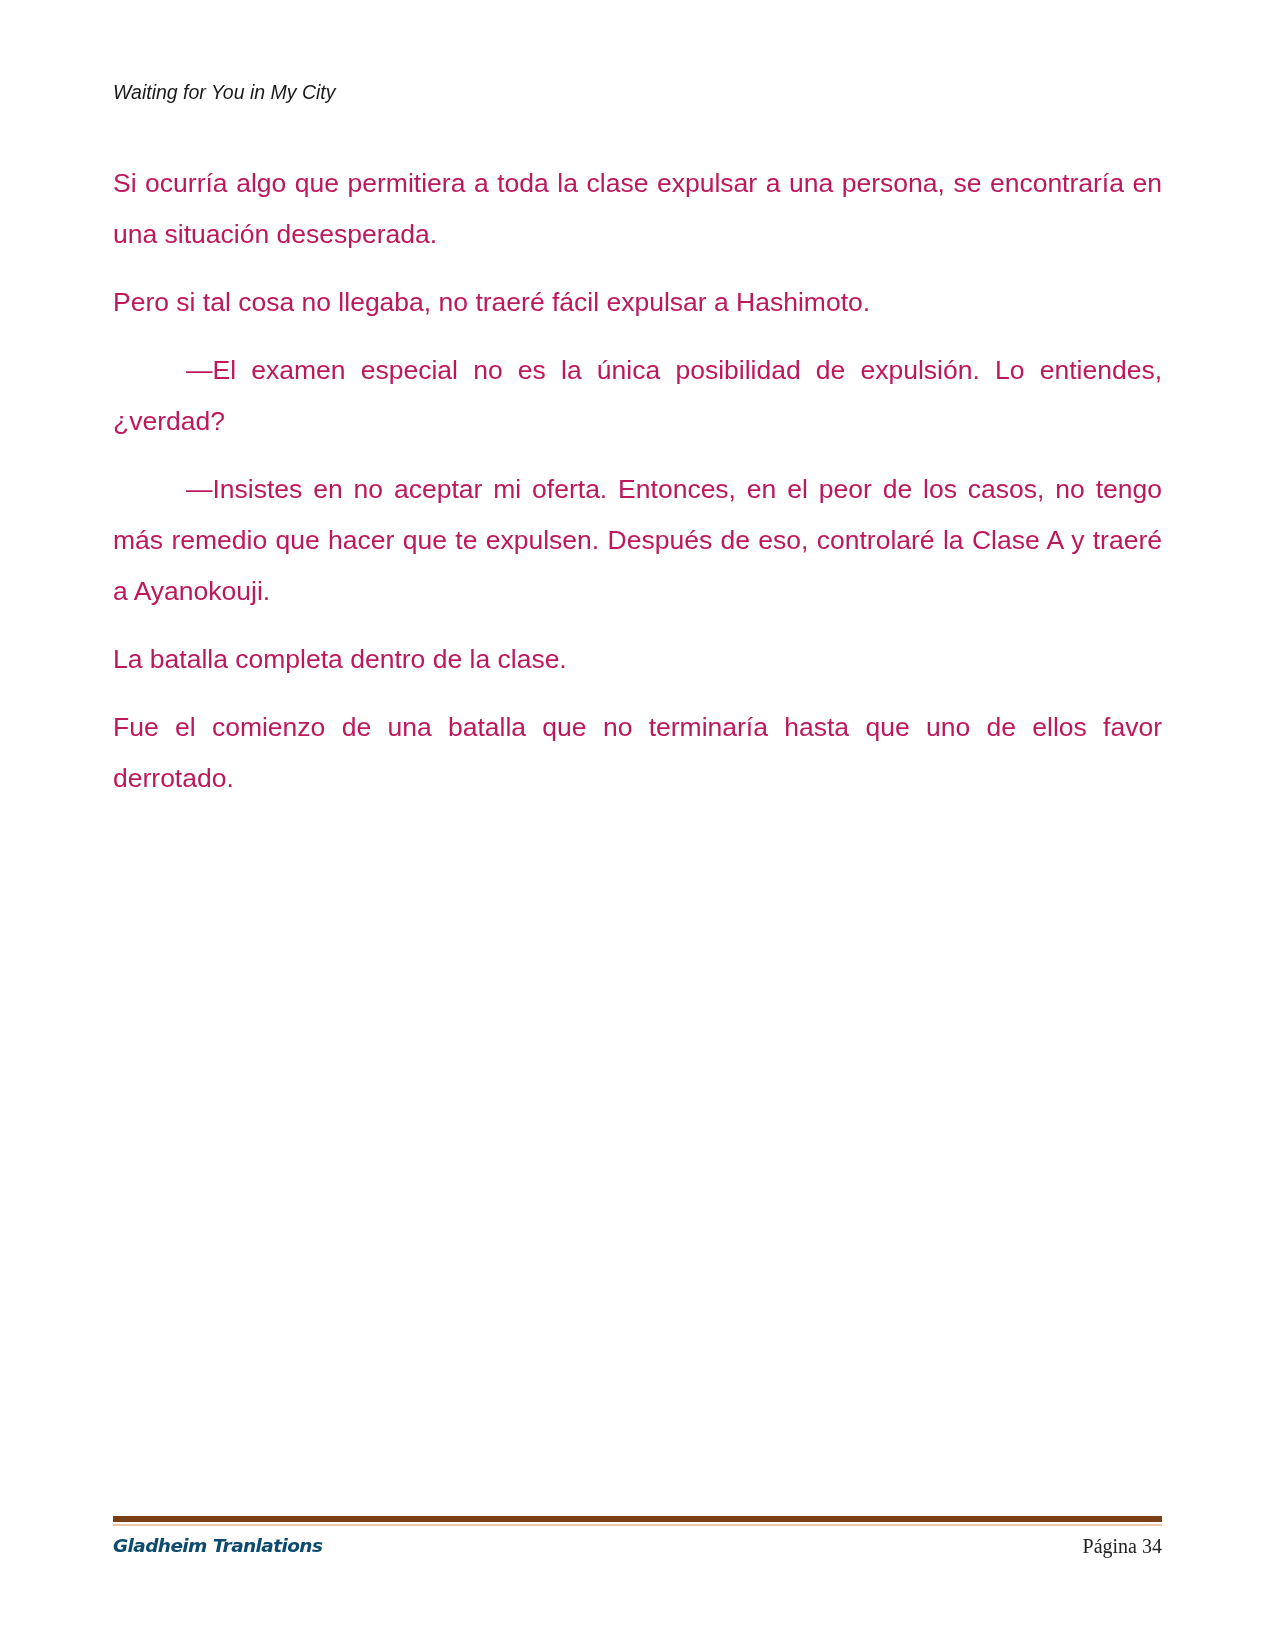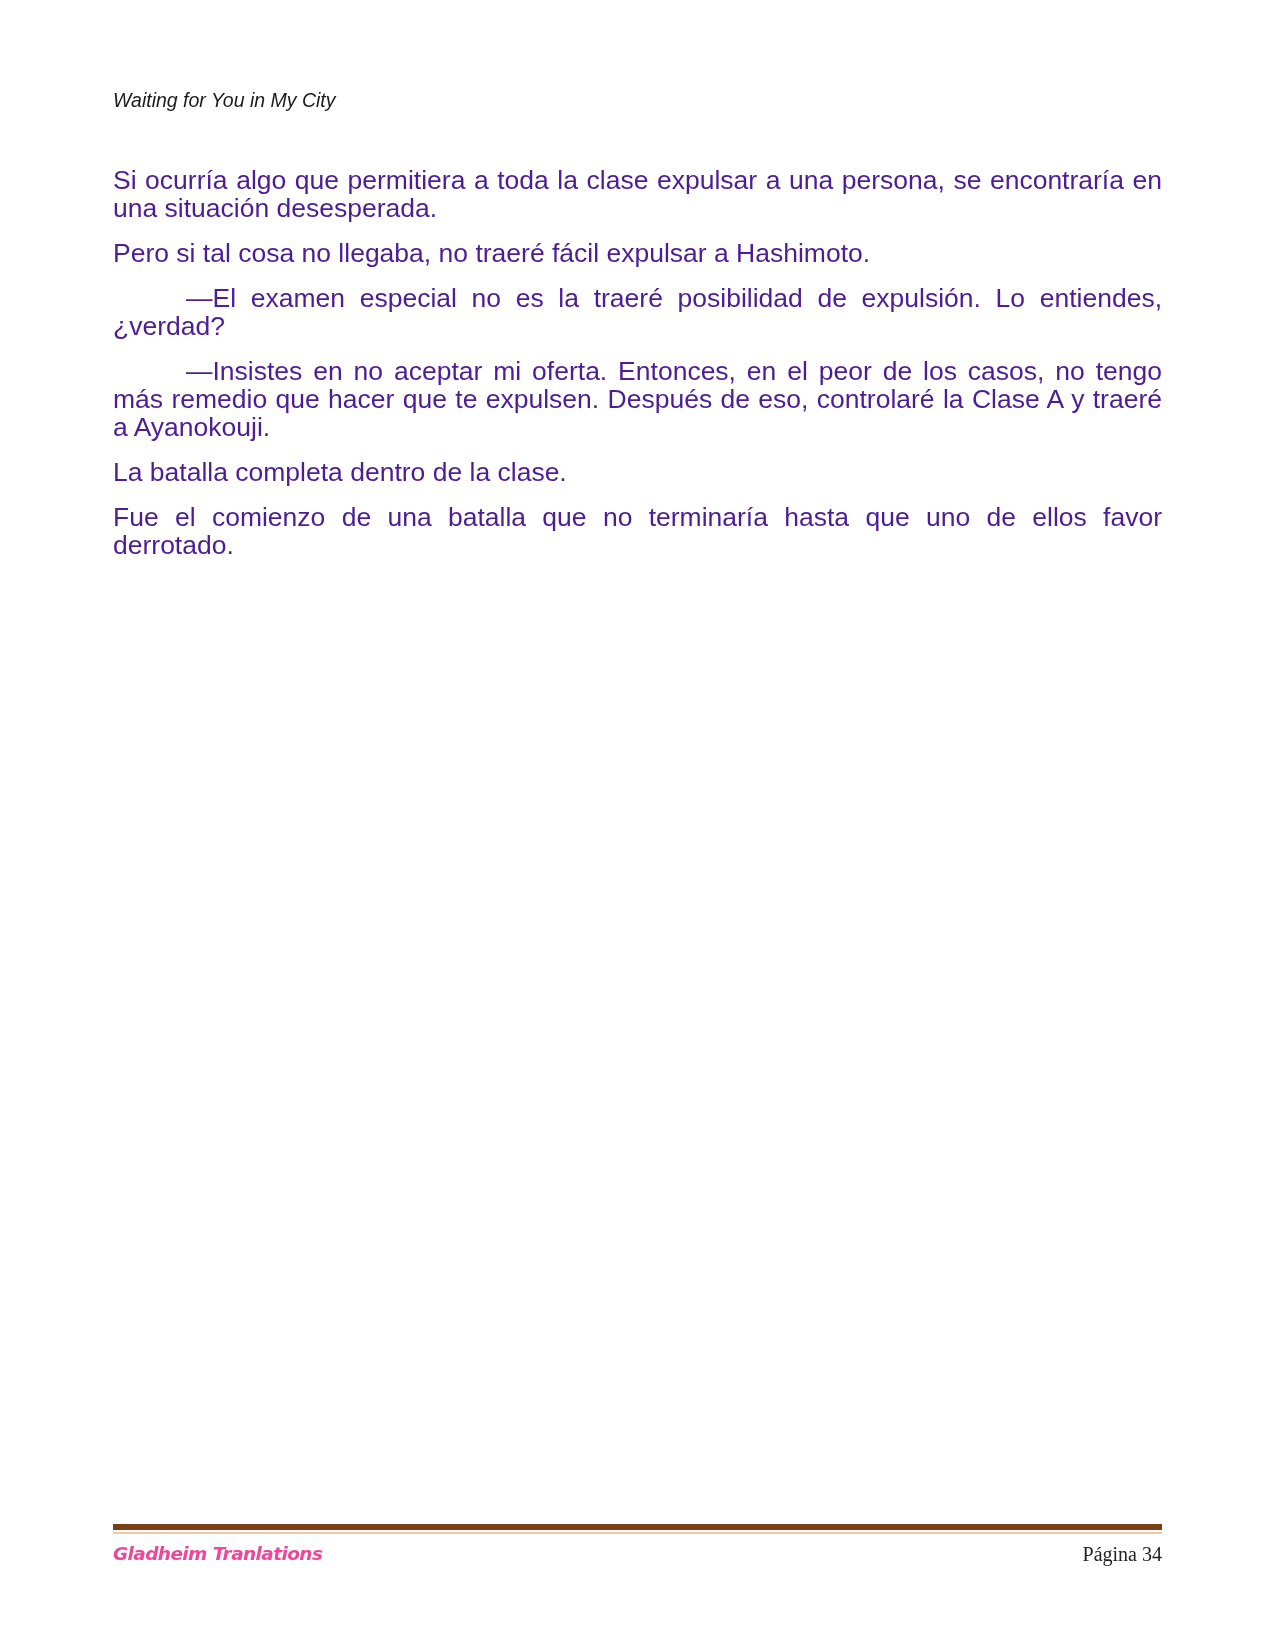--- a/index.html
+++ b/index.html
@@ -9,21 +9,21 @@
     }
     body {
       width: 1275px;
       height: 1650px;
       position: relative;
       overflow: hidden;
       color: #111111;
     }
     .page {
       position: absolute;
-      left: 0; top: 16px;
+      left: 0; top: 8px;
       width: 1275px;
       height: 1184px;
       background: #ffffff;
     }
     .running-header {
       position: absolute;
       left: 113px;
       top: 72px;
       font-family: "Liberation Sans", sans-serif;
       font-style: italic;
@@ -32,22 +32,22 @@
       color: #1a1a1a;
       white-space: nowrap;
     }
     .body-text {
       position: absolute;
       left: 113px;
       top: 150px;
       width: 1049px;
       font-family: "Liberation Sans", sans-serif;
       font-size: 26.5px;
-      line-height: 28px;
-      color: #4c1d95;
+      line-height: 51px;
+      color: #be185d;
     }
     .body-text p {
       margin: 0 0 17px 0;
       text-align: justify;
       text-align-last: left;
     }
     .body-text p.indent {
       text-indent: 73px;
     }
     .footer {
@@ -76,21 +76,21 @@
     .footer-left {
       position: absolute;
       left: 0;
       top: 0;
       font-family: "DejaVu Sans", sans-serif;
       font-weight: bold;
       font-style: italic;
       font-size: 18.5px;
       letter-spacing: -0.6px;
       line-height: 28px;
-      color: #ec4899;
+      color: #0c4a6e;
       white-space: nowrap;
     }
     .footer-right {
       position: absolute;
       right: 0;
       top: 0;
       font-family: Liberation Serif, serif;
       font-size: 20px;
       line-height: 28px;
       color: #222222;
@@ -100,21 +100,21 @@
 </head>
 <body>
 
 <div class="page">
 
   <div class="running-header">Waiting for You in My City</div>
 
   <div class="body-text">
     <p>Si ocurría algo que permitiera a toda la clase expulsar a una persona, se encontraría en una situación desesperada.</p>
     <p>Pero si tal cosa no llegaba, no traeré fácil expulsar a Hashimoto.</p>
-    <p class="indent">—El examen especial no es la traeré posibilidad de expulsión. Lo entiendes, ¿verdad?</p>
+    <p class="indent">—El examen especial no es la única posibilidad de expulsión. Lo entiendes, ¿verdad?</p>
     <p class="indent">—Insistes en no aceptar mi oferta. Entonces, en el peor de los casos, no tengo más remedio que hacer que te expulsen. Después de eso, controlaré la Clase A y traeré a Ayanokouji.</p>
     <p>La batalla completa dentro de la clase.</p>
     <p>Fue el comienzo de una batalla que no terminaría hasta que uno de ellos favor derrotado.</p>
   </div>
 
   <div class="footer">
     <div class="footer-rule-thick"></div>
     <div class="footer-rule-gap"></div>
     <div class="footer-rule-thin"></div>
     <div class="footer-row">

